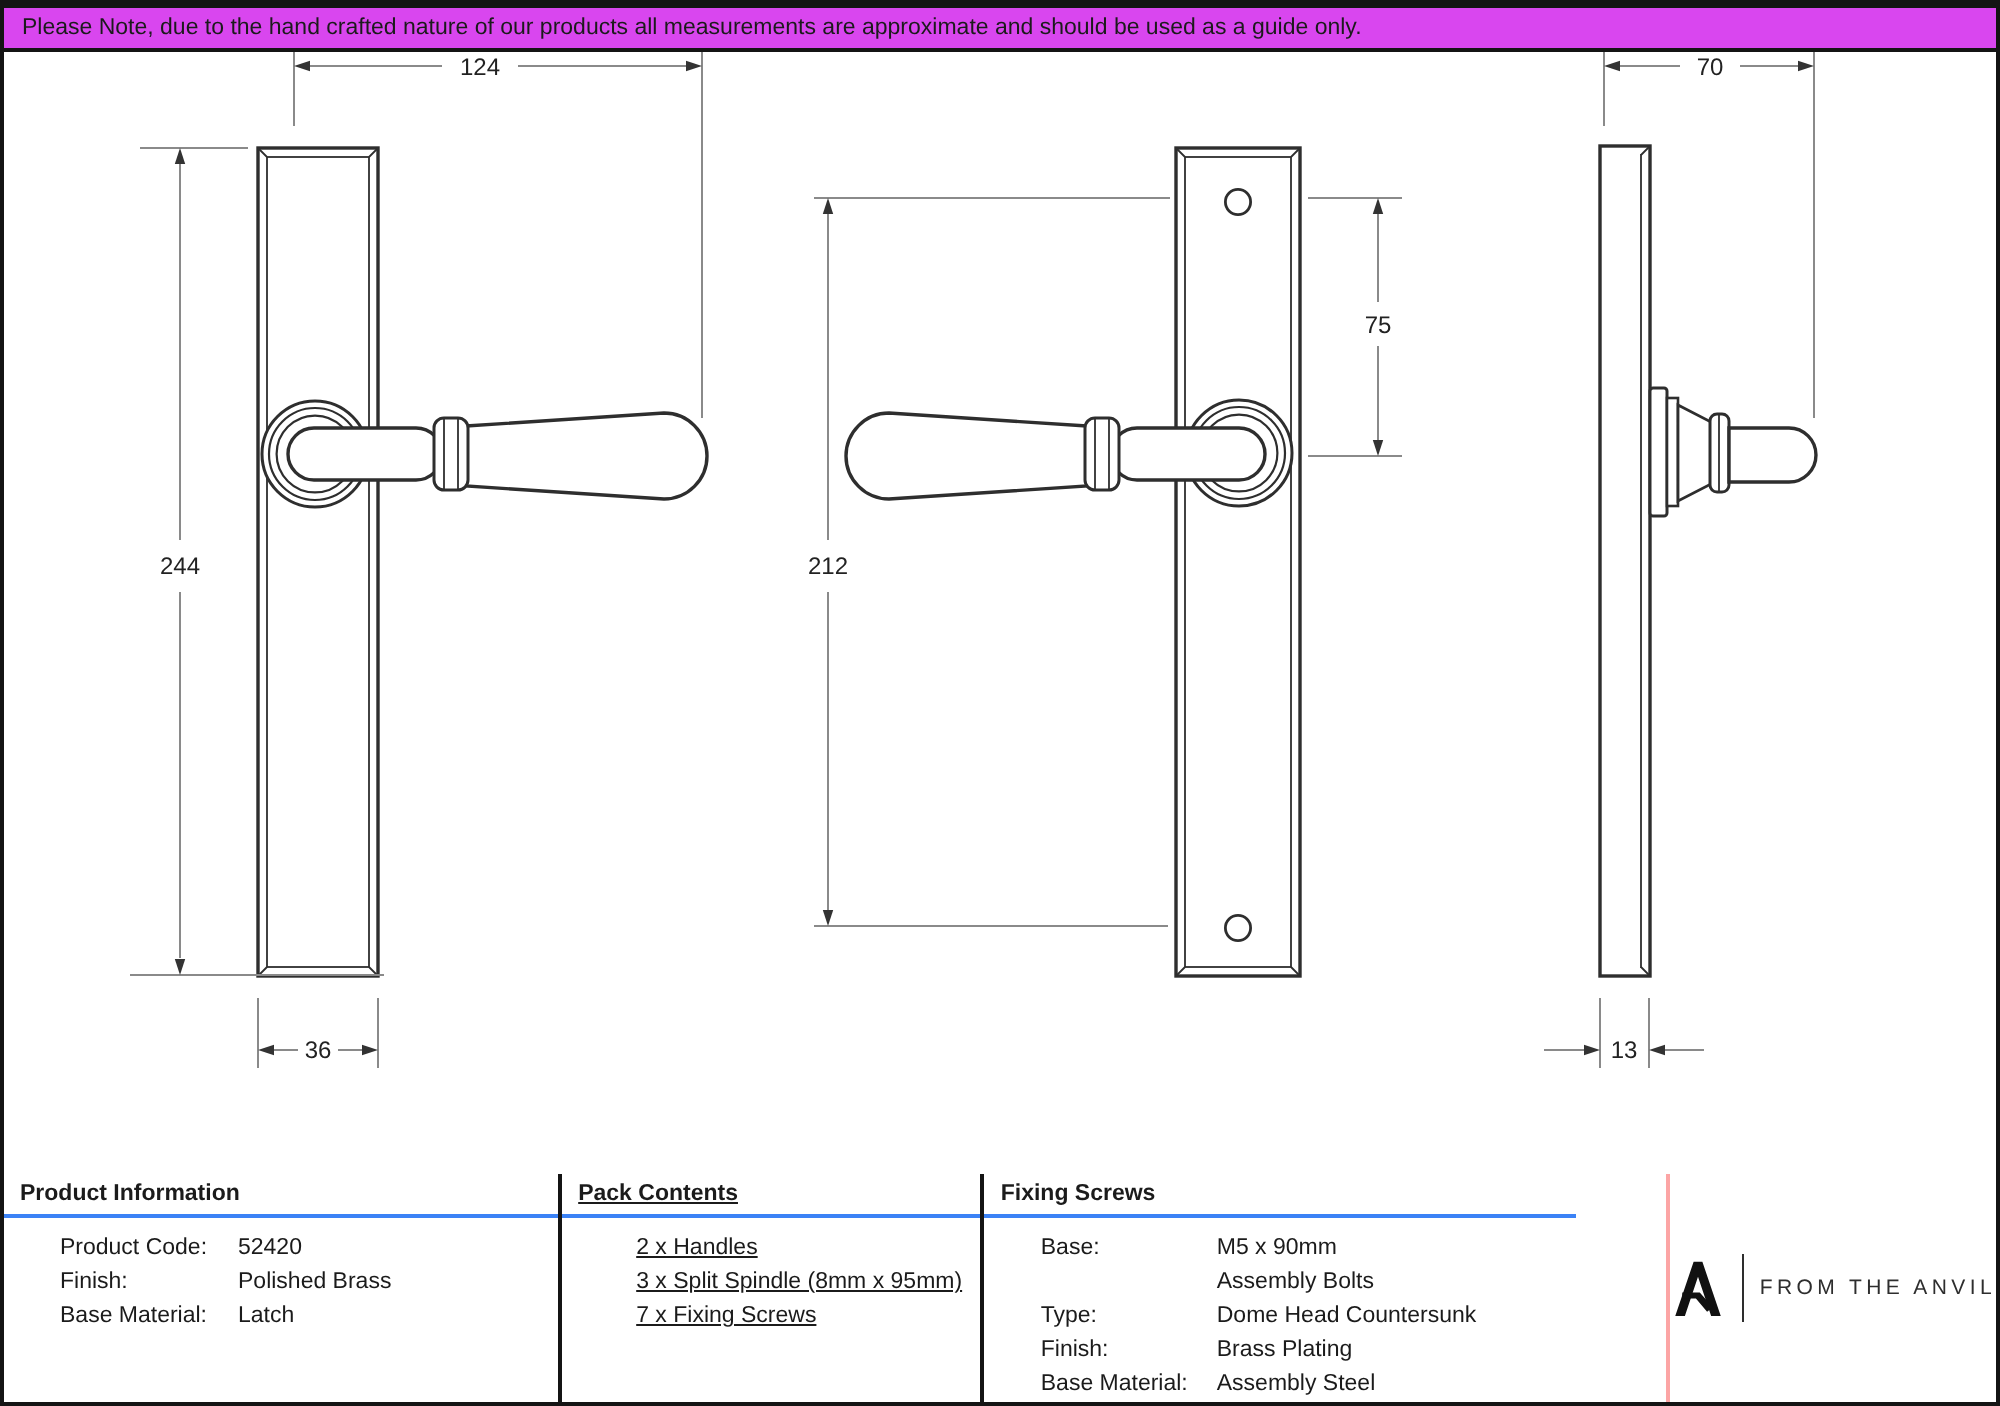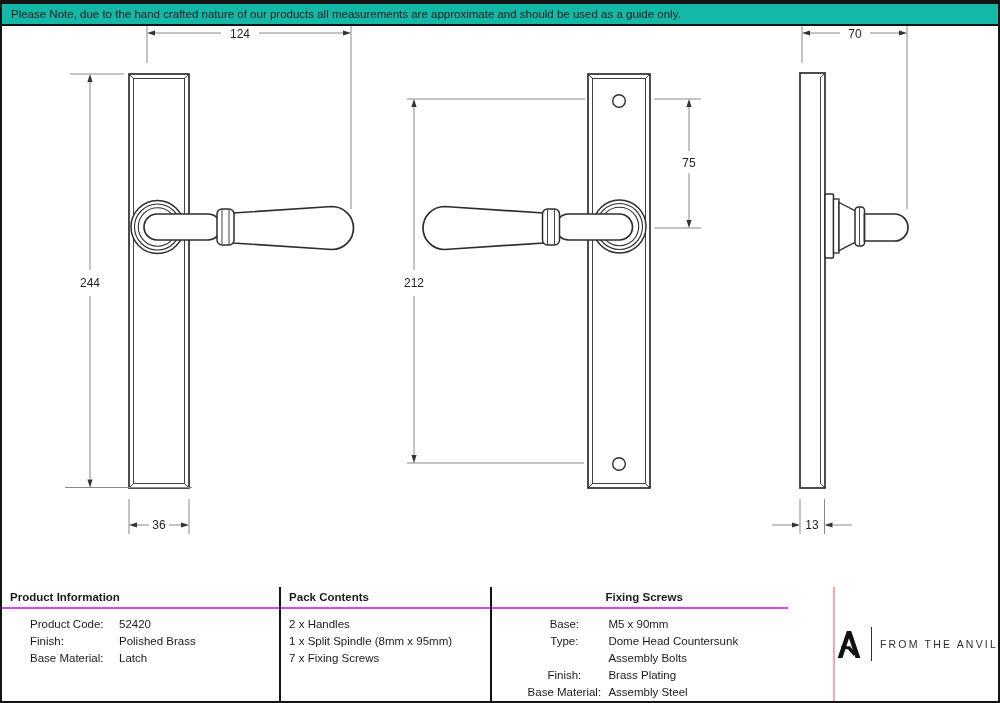--- a/index.html
+++ b/index.html
@@ -7,38 +7,38 @@
     position:relative;width:1000px;height:703px;margin:0 auto;
     background:#fff;border:2px solid #141414;box-sizing:border-box;
     font-family:"Liberation Sans",sans-serif;color:#1b1b1b;overflow:hidden;
   }
   .drawing-svg{position:absolute;top:0;left:0;}
   .dim-text{font-size:12px;fill:#222;font-family:"Liberation Sans",sans-serif;}
   .note-bar{
     position:absolute;left:0;right:0;top:554;height:24px;box-sizing:border-box;
     border-top:2px solid #141414;border-bottom:2px solid #141414;
     display:flex;align-items:center;padding-left:9px;font-size:11.5px;
-    background:#14b8a6;
+    background:#d946ef;
   }
   .spec-table{position:absolute;left:0;right:0;top:578;bottom:0;display:flex;}
   .col{box-sizing:border-box;}
   .col-product{width:286px;}
-  .col-pack{width:218px;border-left:2px solid #141414;}
-  .col-fixing{width:307px;border-left:2px solid #141414;text-align:center;}
+  .col-pack{width:218px;border-left:2px solid #141414;text-decoration:underline;}
+  .col-fixing{width:307px;border-left:2px solid #141414;}
   .col-logo{flex:1;border-left:2px solid #fca5a5;display:flex;align-items:center;justify-content:center;gap:8px;margin-left:45px;}
   .col-header{
-    height:22px;box-sizing:border-box;border-bottom:2px solid #d946ef;
+    height:22px;box-sizing:border-box;border-bottom:2px solid #3b82f6;
     padding:4px 0 0 8px;font-size:11.5px;font-weight:700;
   }
   .col-body{padding:7px 8px 0 8px;font-size:11.5px;}
   .kv{display:flex;line-height:17px;padding-left:20px;}
   .kv .k{flex:0 0 auto;}
   .col-product .kv .k{width:89px;}
   .col-fixing .kv .k{width:88px;}
-  .pc-item{line-height:17px;}
+  .pc-item{line-height:17px;margin-left:29px;}
   .brand-divider{width:1px;height:34px;background:#2e2e2e;}
   .brand-wordmark{font-size:10.5px;letter-spacing:2.2px;color:#2e2e2e;white-space:nowrap;}
 </style>
 </head>
 <body>
 
 <div class="page">
 
   <svg class="drawing-svg" width="996" height="554" viewBox="0 0 996 554">
 
@@ -201,39 +201,39 @@
           <span class="k">Base Material:</span>
           <span class="v">Latch</span>
         </div>
       </div>
     </div>
 
     <div class="col col-pack">
       <div class="col-header">Pack Contents</div>
       <div class="col-body">
         <div class="pc-item">2 x Handles</div>
-        <div class="pc-item">1 x Split Spindle (8mm x 95mm)</div>
+        <div class="pc-item">3 x Split Spindle (8mm x 95mm)</div>
         <div class="pc-item">7 x Fixing Screws</div>
       </div>
     </div>
 
     <div class="col col-fixing">
       <div class="col-header">Fixing Screws</div>
       <div class="col-body">
         <div class="kv">
           <span class="k">Base:</span>
           <span class="v">M5 x 90mm</span>
         </div>
         <div class="kv">
+          <span class="k"></span>
+          <span class="v">Assembly Bolts</span>
+        </div>
+        <div class="kv">
           <span class="k">Type:</span>
           <span class="v">Dome Head Countersunk</span>
-        </div>
-        <div class="kv">
-          <span class="k"></span>
-          <span class="v">Assembly Bolts</span>
         </div>
         <div class="kv">
           <span class="k">Finish:</span>
           <span class="v">Brass Plating</span>
         </div>
         <div class="kv">
           <span class="k">Base Material:</span>
           <span class="v">Assembly Steel</span>
         </div>
       </div>

